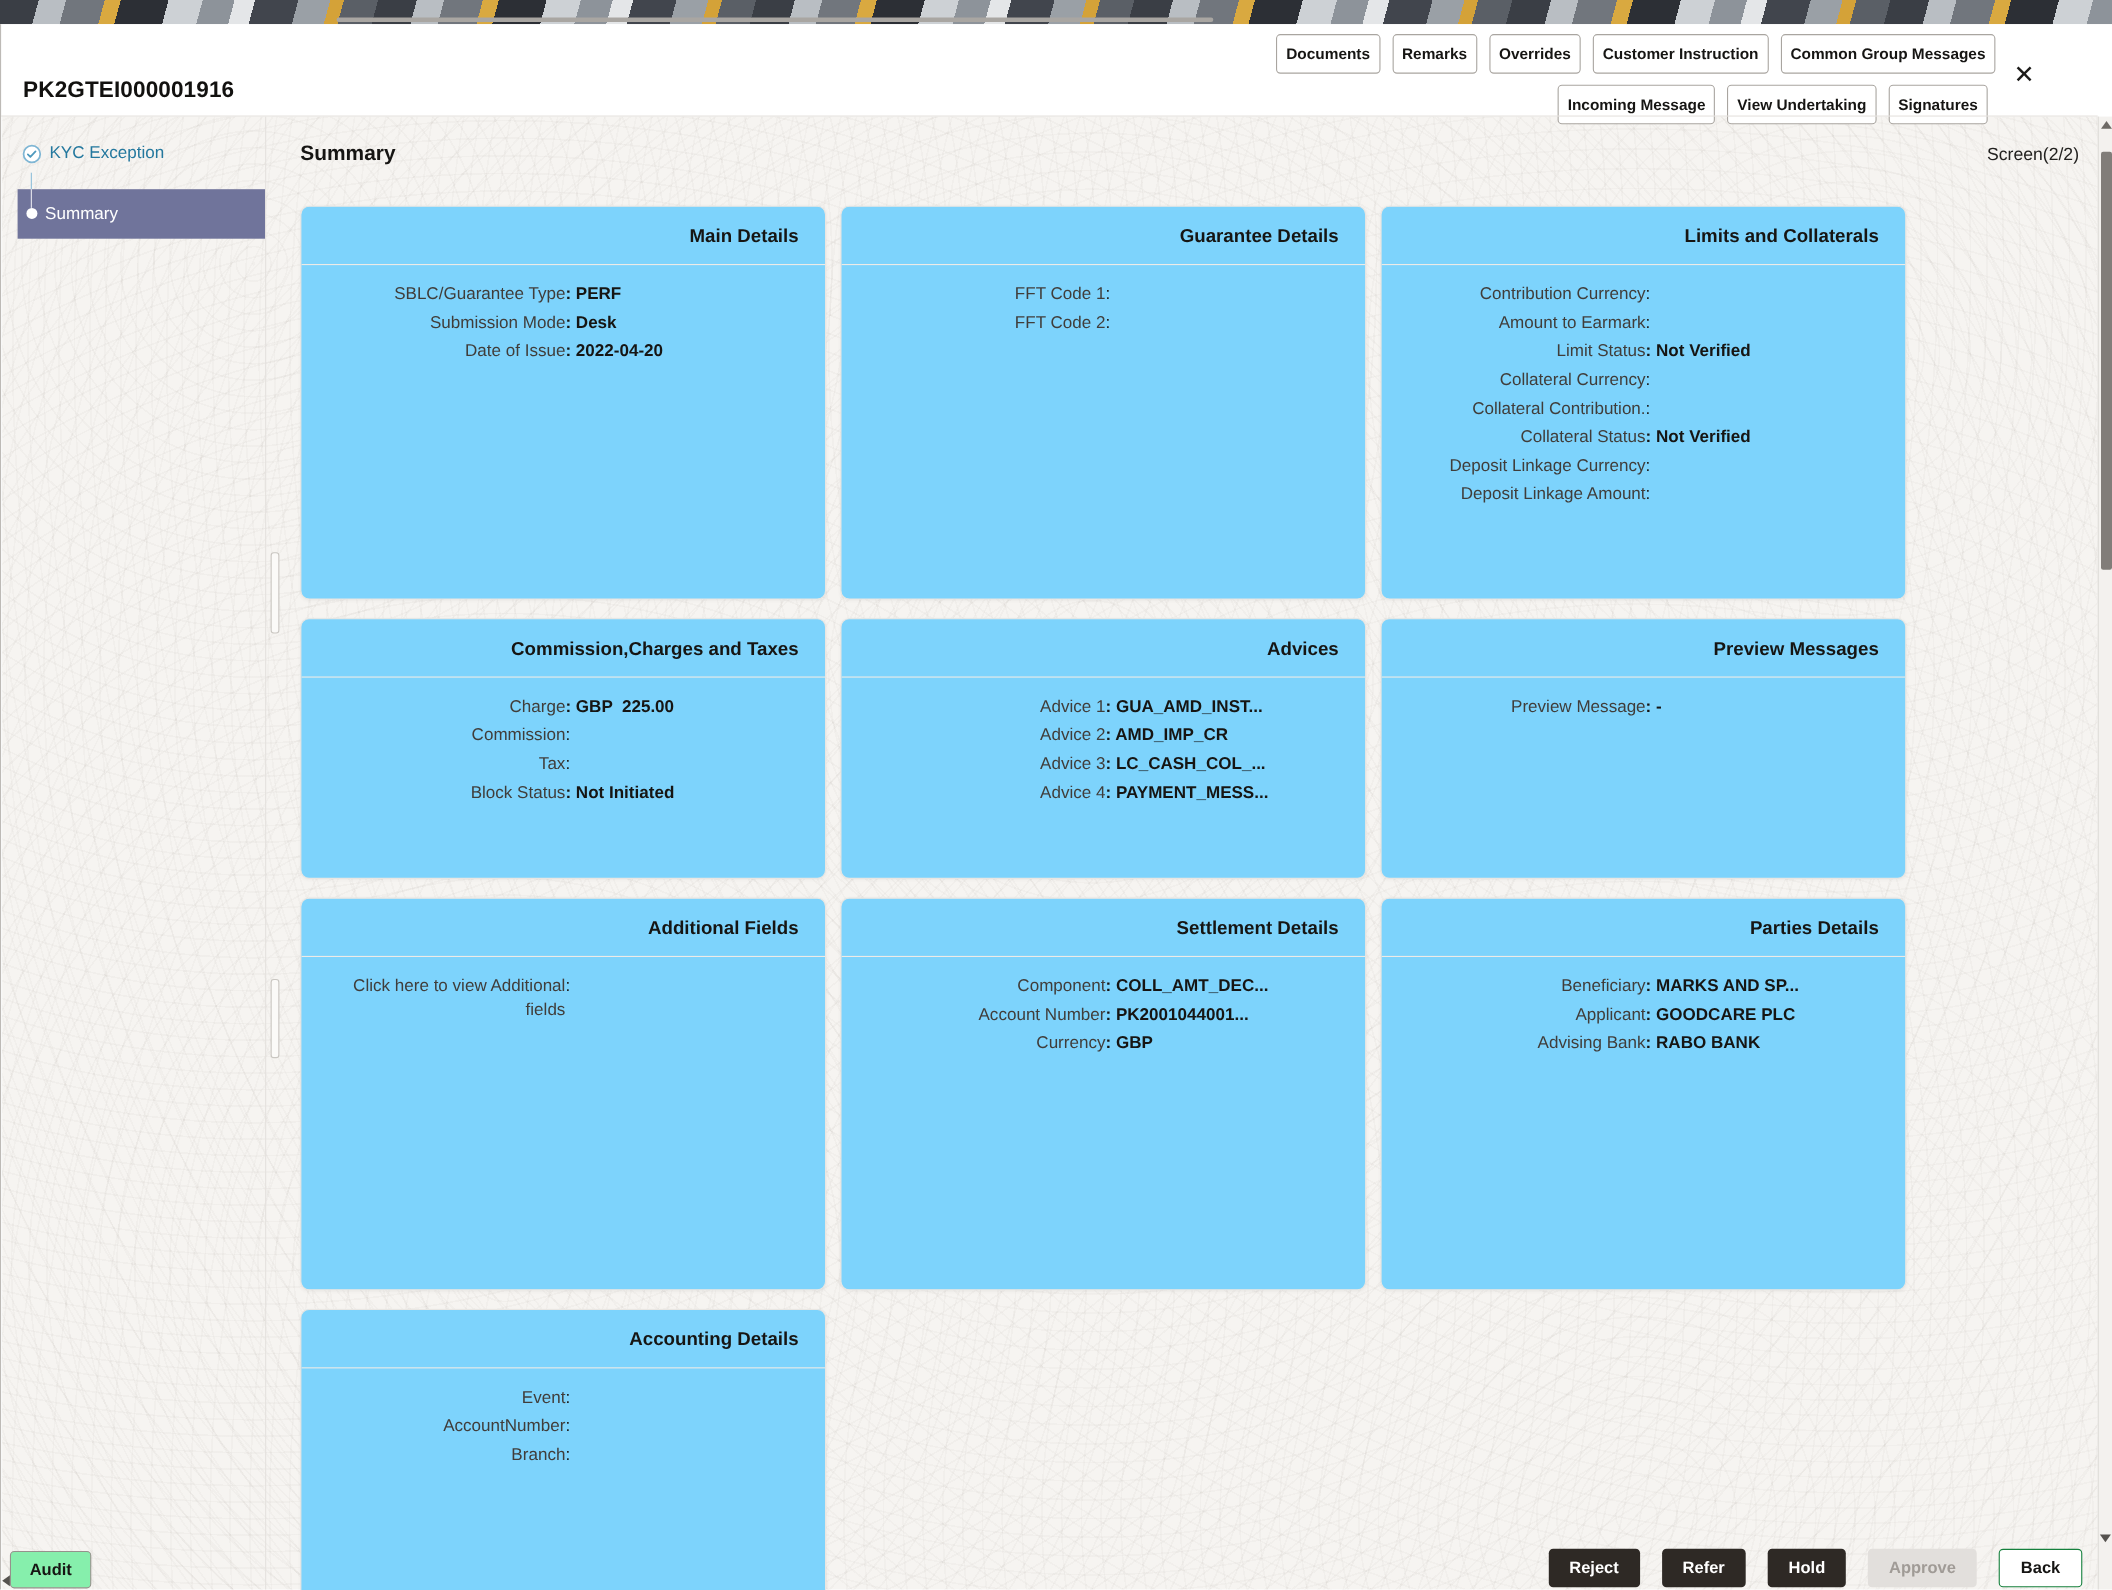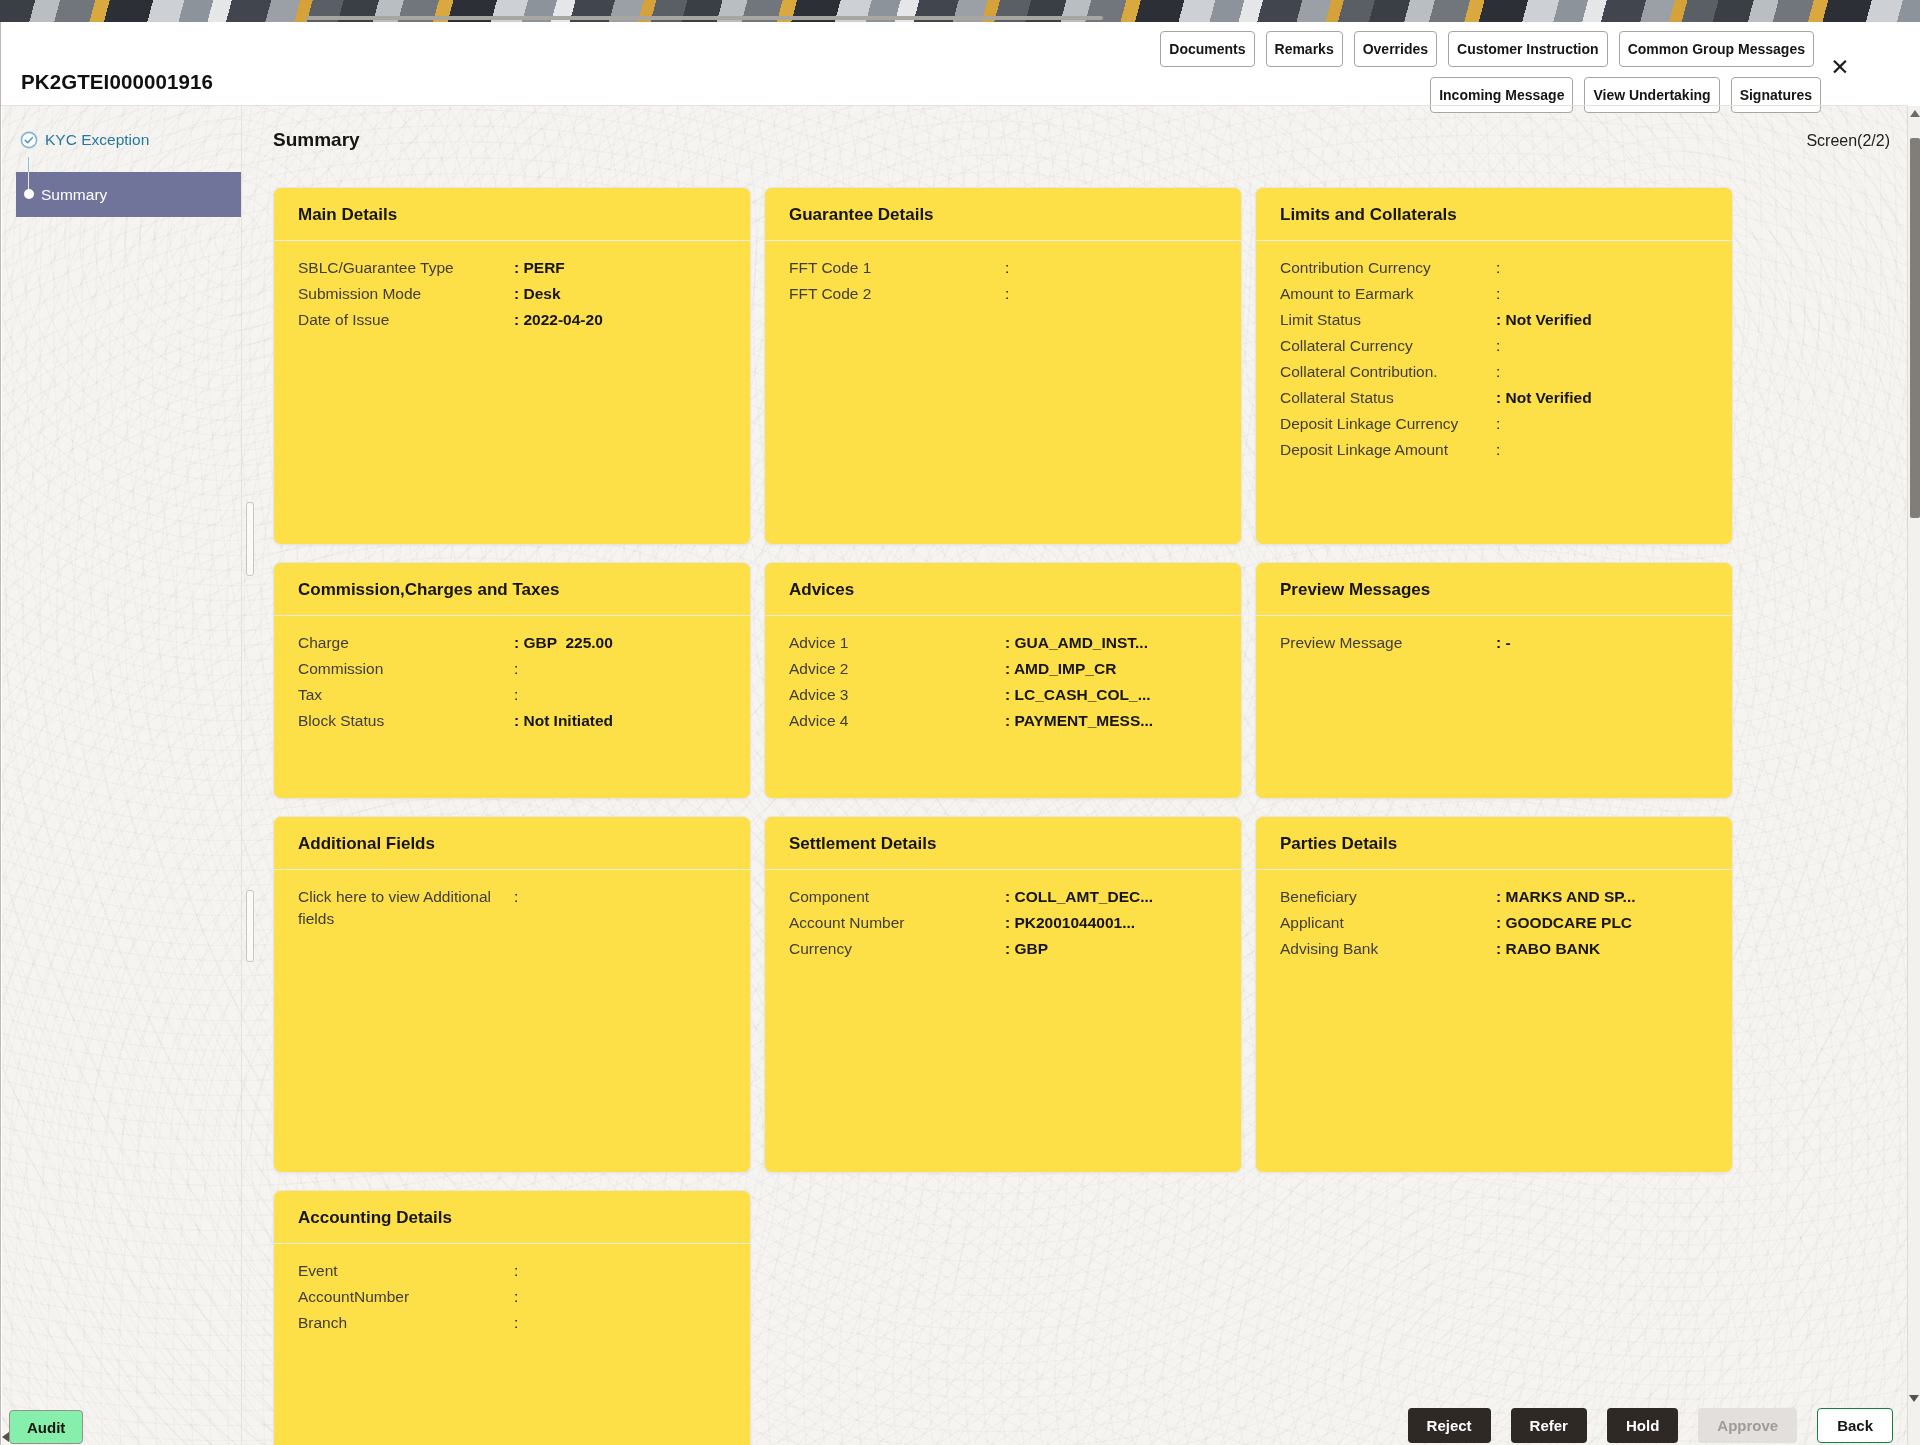--- a/index.html
+++ b/index.html
@@ -39,21 +39,21 @@
       repeating-radial-gradient(circle at 24% 78%, rgba(125,115,105,.045) 0 1.5px, transparent 1.5px 16px),
       repeating-radial-gradient(circle at 78% 95%, rgba(125,115,105,.04) 0 1.5px, transparent 1.5px 18px);
   }
 
   
   .title{position:absolute;left:20px;top:13px;width:945px;font-size:20.5px;line-height:31px;font-weight:700;color:#12110f;letter-spacing:.1px;}
   .hbtn{background:#fff;border:1px solid #a9a5a0;border-radius:4px;height:36px;padding:0 8px;
     font-family:"Liberation Sans",sans-serif;font-size:14px;font-weight:600;color:var(--ink);cursor:pointer;white-space:nowrap;}
   .hrow{position:absolute;display:flex;gap:11px;}
   .hrow.r1{top:9px;right:106px;}
-  .hrow.r2{top:55px;right:99px;align-items:flex-end;}
+  .hrow.r2{top:55px;right:113px;align-items:flex-end;}
   .close{position:absolute;left:1822px;top:28px;width:34px;height:34px;border:0;background:transparent;
     font-size:23px;font-weight:400;color:#1c1b19;cursor:pointer;line-height:34px;text-align:center;}
   .header-divider{position:absolute;left:0;top:83px;width:1906px;height:1px;background:var(--divider);}
 
   
   .sidebar{position:absolute;left:0;top:84px;width:240px;height:1015px;text-align:center;}
   .vdivider{position:absolute;left:240px;top:84px;width:1px;height:1339px;background:var(--divider);}
   .nav-stage{position:absolute;left:19px;top:25px;display:flex;align-items:center;gap:7px;
     color:var(--accent-blue);font-size:15.5px;cursor:pointer;}
   .connector-blue{position:absolute;left:27px;top:51px;width:1px;height:15px;background:#8FBFDA;}
@@ -66,21 +66,21 @@
   .mini-scrollbar.sb1{left:245px;top:396px;height:74px;}
   .mini-scrollbar.sb2{left:245px;top:784px;height:72px;}
 
   
   .content-heading{position:absolute;left:272px;top:107px;font-size:19px;font-weight:700;color:var(--ink);}
   .screen-indicator{position:absolute;right:30px;top:110px;font-size:16px;color:#22211f;}
 
   .cards-grid{position:absolute;left:272px;top:165px;width:1460px;
     display:grid;grid-template-columns:repeat(3,478px);column-gap:13px;
     grid-template-rows:358px 237px 357px 280px;row-gap:17px;}
-  .card{background:#fde047;border:1px solid #e9e6e2;border-radius:8px;box-shadow:0 1px 3px rgba(60,55,50,.05);overflow:hidden;}
+  .card{background:#7dd3fc;border:1px solid #e9e6e2;border-radius:8px;box-shadow:0 1px 3px rgba(60,55,50,.05);overflow:hidden;text-align:right;}
   .card-header{padding:16px 24px 14px;border-bottom:1px solid #edebe7;}
   .card-title{font-size:17px;font-weight:700;color:var(--ink);line-height:22px;}
   .card-body{padding:14px 24px 0;}
   .frow{display:flex;align-items:flex-start;min-height:26px;font-size:15.5px;line-height:26px;}
   .flabel{flex:0 0 216px;color:var(--label);line-height:22px;padding-top:2px;}
   .fvalue{color:var(--ink);white-space:pre-wrap;}
   .fvalue.bold{font-weight:700;}
 
   
   .audit{position:absolute;left:8px;top:1388px;height:34px;padding:0 17px;background:#86efac;border:1px solid #96918c;

